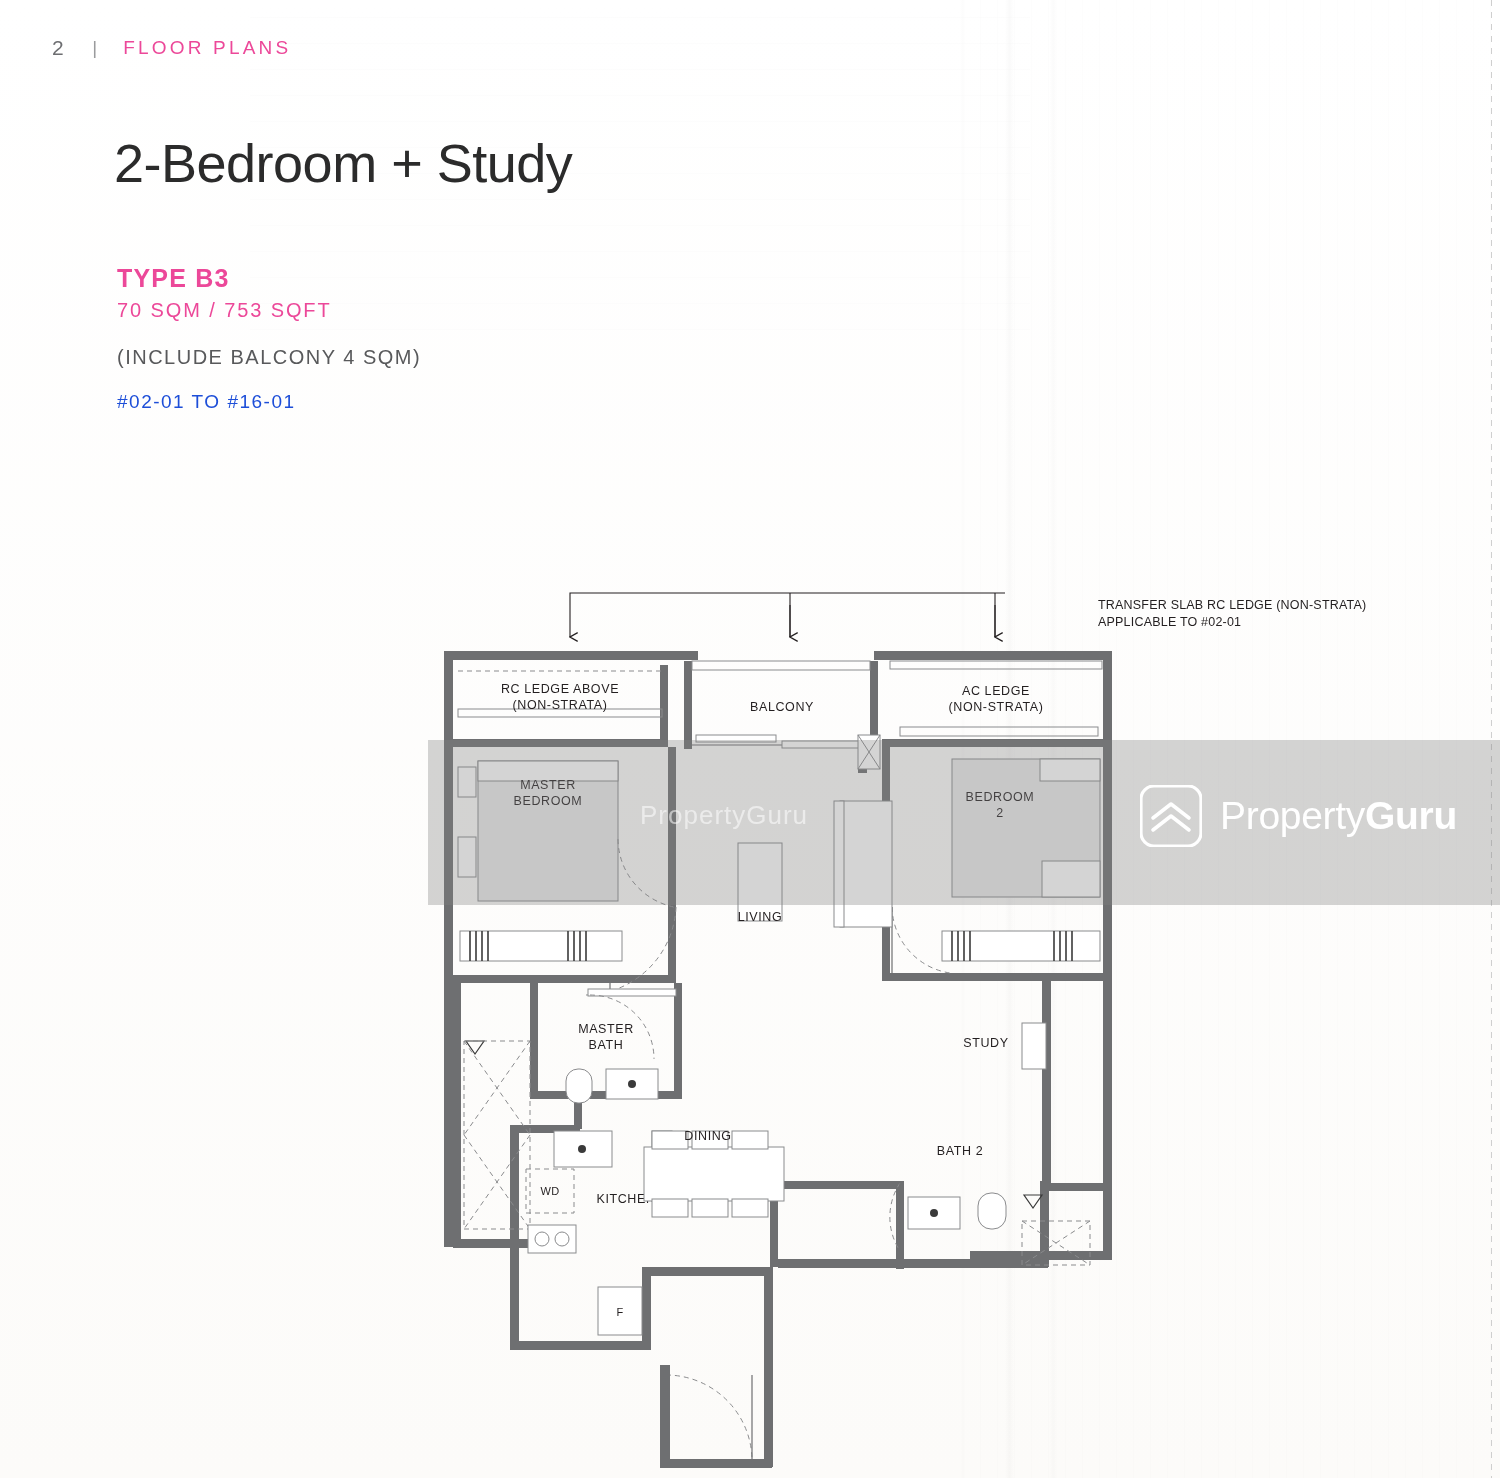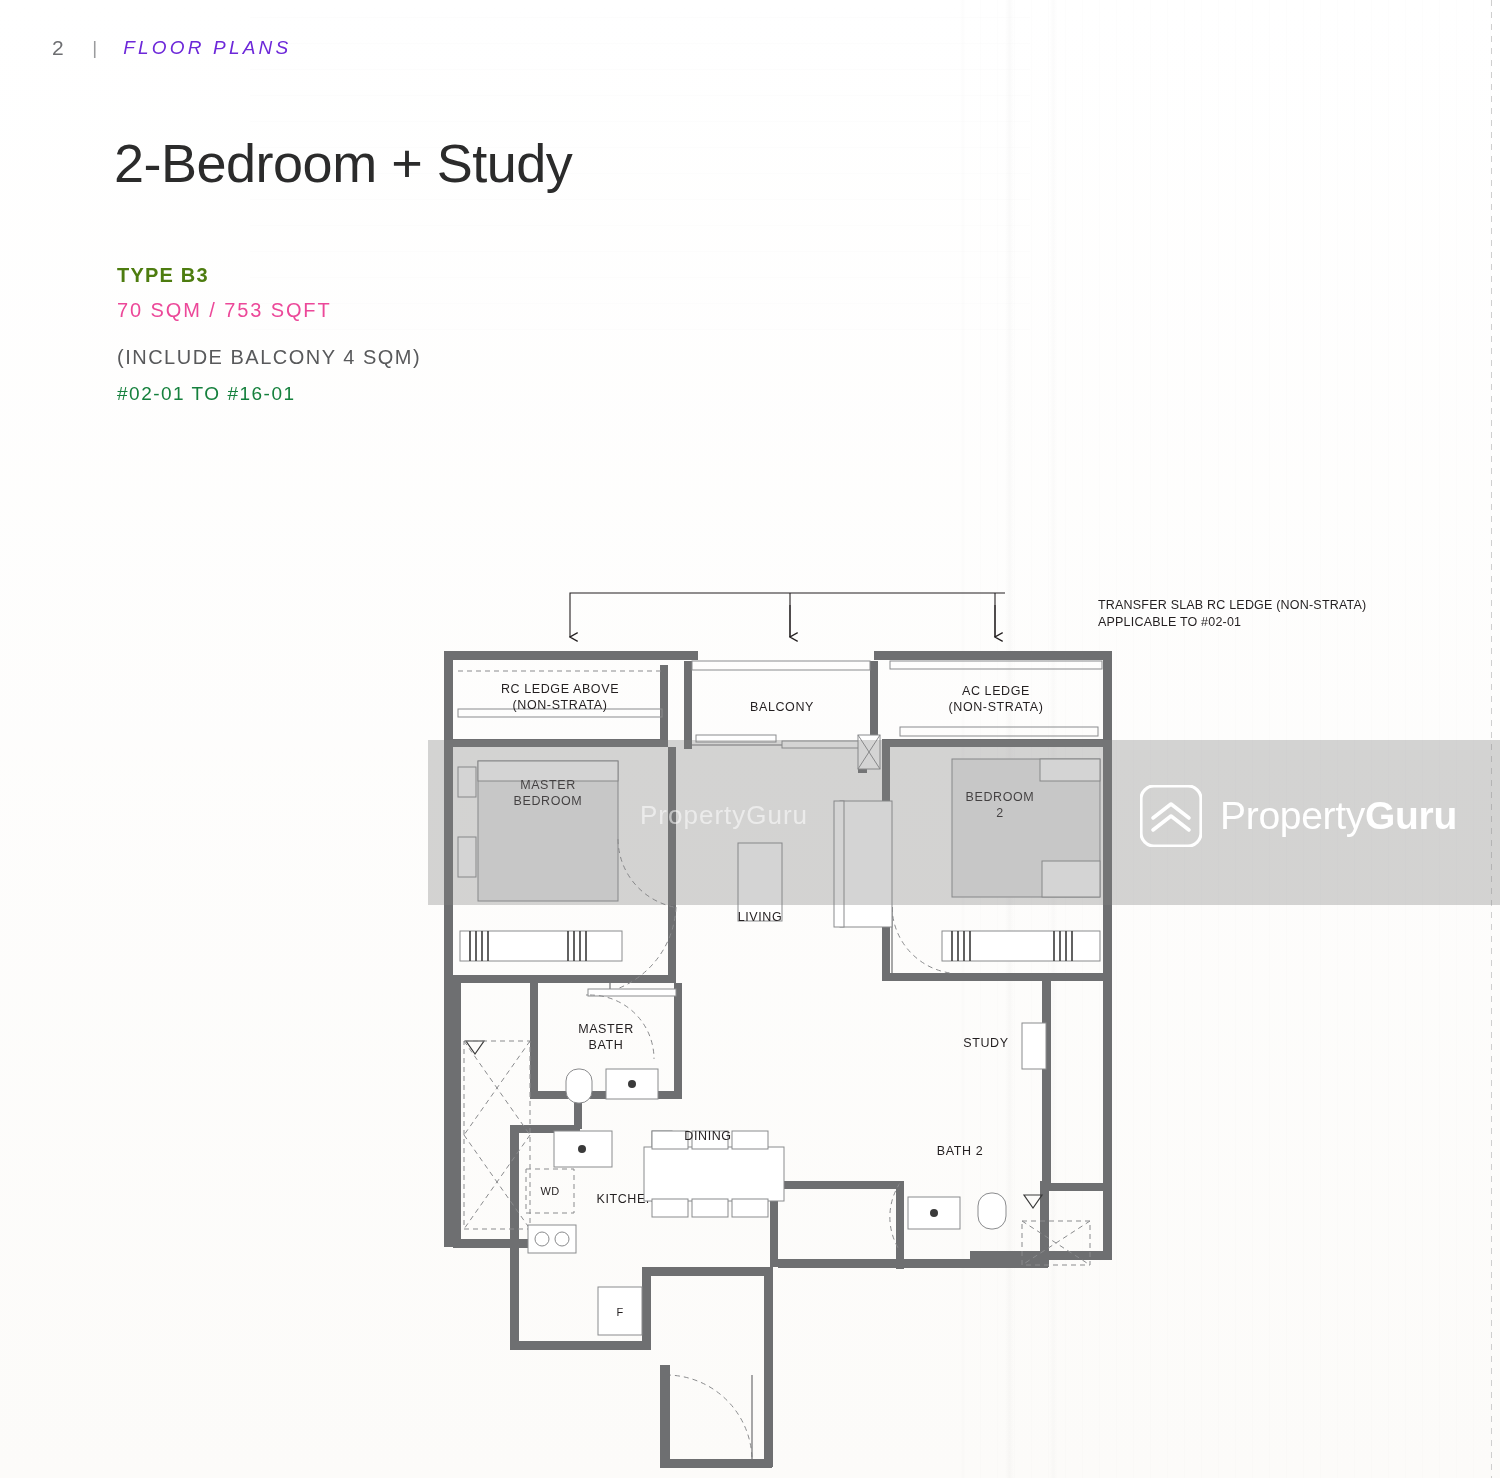--- a/index.html
+++ b/index.html
@@ -33,34 +33,34 @@
   }
   .edge-line{
     position:absolute;top:0;right:8px;width:1px;height:1478px;
     background:repeating-linear-gradient(180deg,#cfcfcf 0px,#cfcfcf 6px,rgba(0,0,0,0) 6px,rgba(0,0,0,0) 12px);
   }
 
   
   .page-header{position:absolute;left:52px;top:36px;display:flex;align-items:center;gap:0;}
   .page-num{font-size:21px;color:#6d6e71;letter-spacing:.5px;}
   .header-sep{font-size:19px;color:#9a9b9d;margin:0 26px 0 28px;}
-  .header-label{font-size:19px;color:#6d28d9;letter-spacing:3.2px;font-style:italic;}
+  .header-label{font-size:19px;color:#ec4899;letter-spacing:3.2px;}
 
   .unit-title{
     position:absolute;left:114px;top:132px;
     font-size:54px;font-weight:400;letter-spacing:-0.5px;color:#2b2b2b;
     font-family:"Liberation Sans", sans-serif;
   }
   .type-code{
     position:absolute;left:117px;top:264px;
-    font-size:20px;font-weight:bold;letter-spacing:1.2px;color:#4d7c0f;
+    font-size:25px;font-weight:bold;letter-spacing:1.2px;color:#ec4899;
   }
   .area-line1{position:absolute;left:117px;top:299px;font-size:20px;letter-spacing:1.9px;color:#ec4899;}
   .area-line2{position:absolute;left:117px;top:346px;font-size:20px;letter-spacing:1.5px;color:#58595b;}
-  .unit-range{position:absolute;left:117px;top:383px;font-size:19px;letter-spacing:1.5px;color:#15803d;}
+  .unit-range{position:absolute;left:117px;top:391px;font-size:19px;letter-spacing:1.5px;color:#1d4ed8;}
 
   
   .plan{position:absolute;left:430px;top:575px;width:1010px;height:900px;}
   .plan svg{display:block;}
 
   
   .wm-band{
     position:absolute;left:428px;top:740px;width:1072px;height:165px;
     background:rgba(130,130,130,.34);
   }

